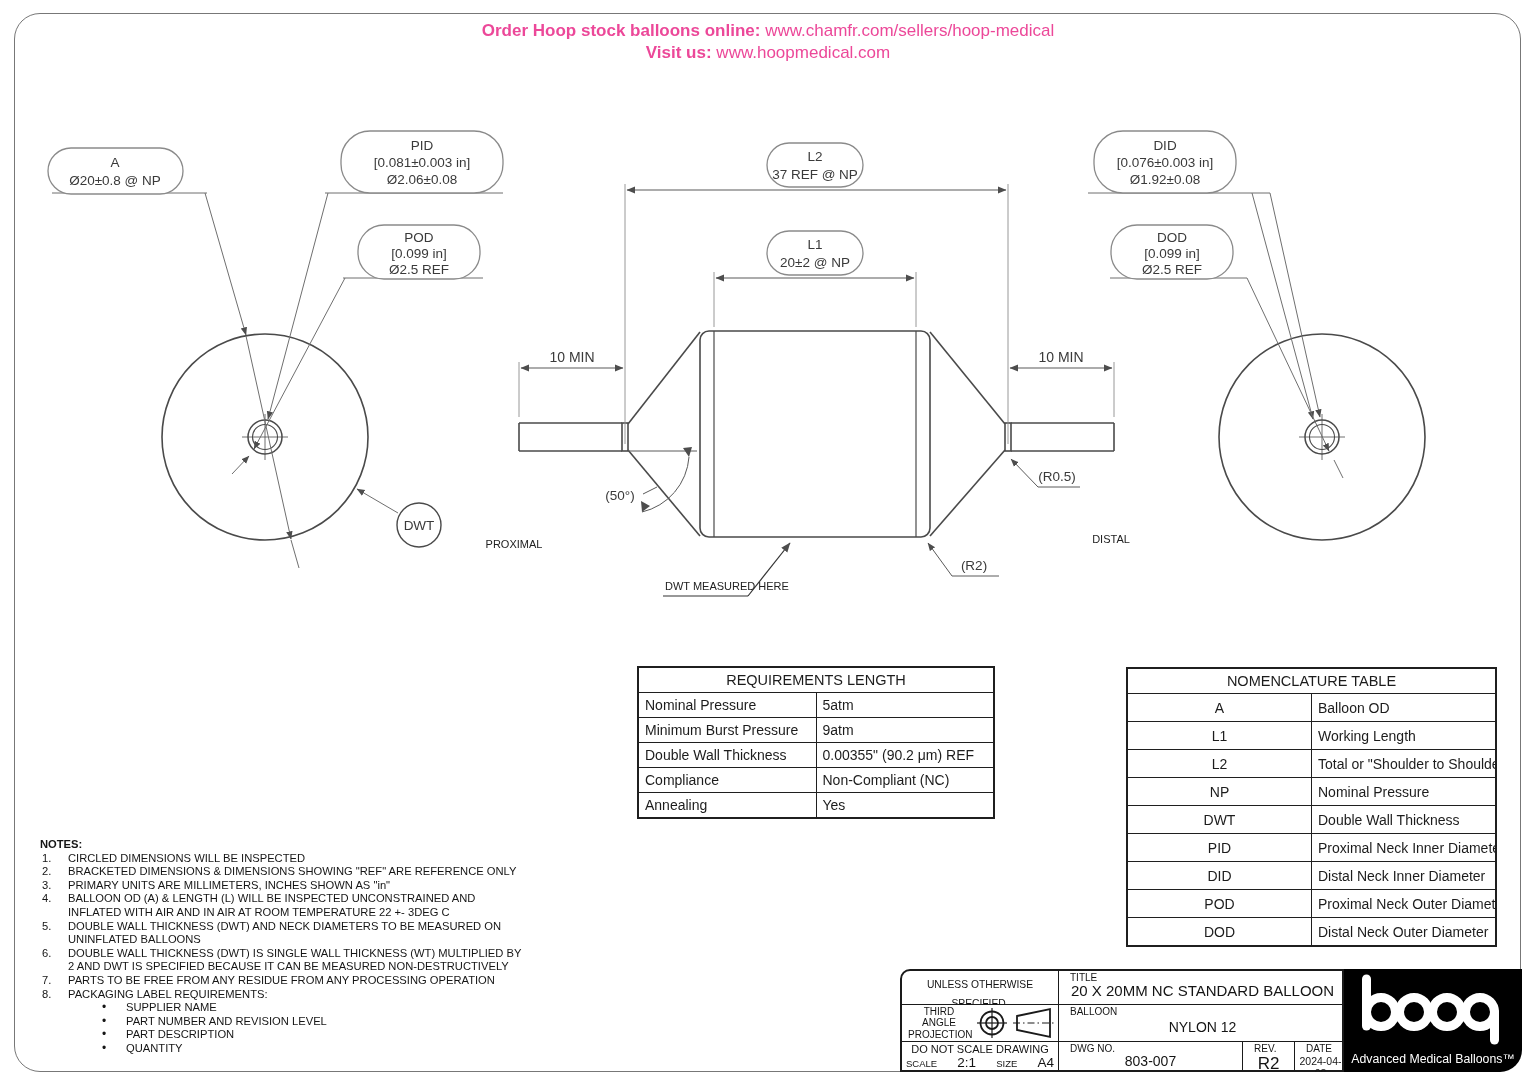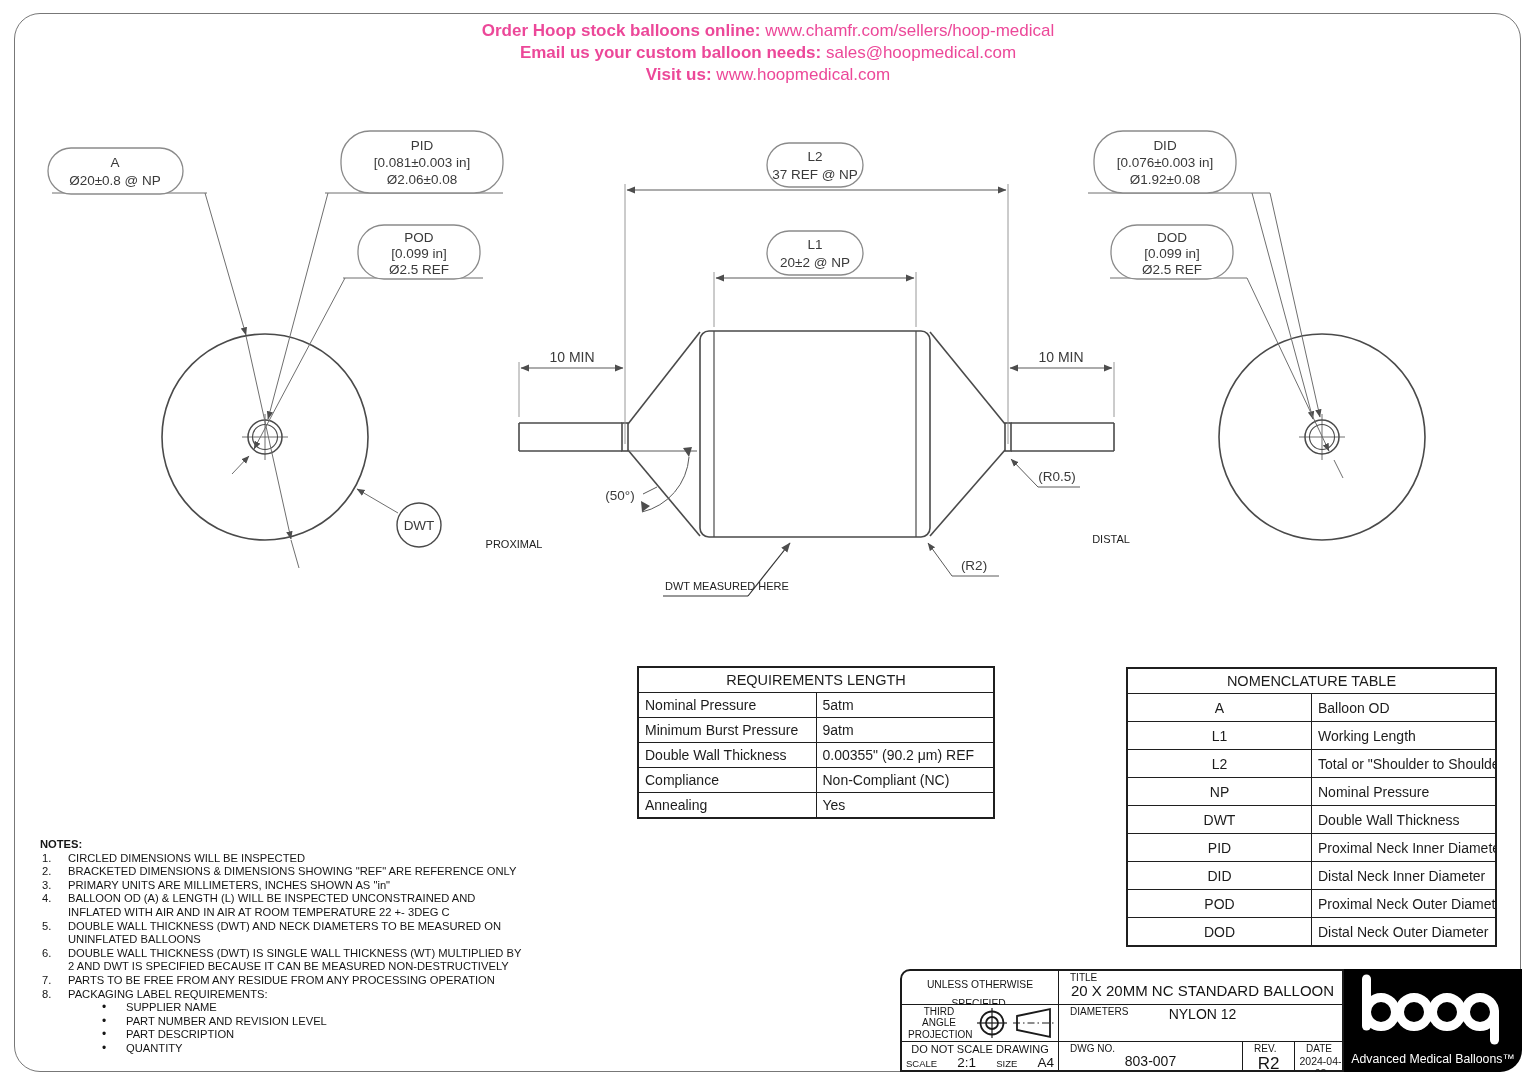--- a/index.html
+++ b/index.html
@@ -47,21 +47,21 @@
   .bB{border-bottom:1.5px solid #1a1a1a;}
   .tb-units{grid-column:1;grid-row:1;font-size:10.3px;line-height:19px;
       text-align:center;padding-top:4px;}
   .tb-title{grid-column:2/5;grid-row:1;position:relative;}
   .tb-lab{position:absolute;left:11px;top:1px;font-size:10px;}
   .tb-val{width:100%;text-align:center;}
   .tb-title .tb-val{margin-top:11px;font-size:15px;}
   .tb-proj{grid-column:1;grid-row:2;display:flex;align-items:center;padding-left:6px;}
   .proj-txt{font-size:10px;line-height:11.5px;text-align:center;width:62px;}
   .tb-material{grid-column:2/5;grid-row:2;position:relative;}
-  .tb-material .tb-val{margin-top:1px;font-size:14px;}
+  .tb-material .tb-val{margin-top:14px;font-size:14px;}
   .tb-scale{grid-column:1;grid-row:3;font-size:11px;text-align:center;padding-top:1px;}
   .scale-line{display:flex;justify-content:space-between;align-items:baseline;padding:0 4px;}
   .scale-line .lab{font-size:9.5px;}
   .scale-line .val{font-size:13.5px;}
   .tb-dwg{grid-column:2;grid-row:3;position:relative;}
   .tb-dwg .tb-val{margin-top:11px;font-size:14px;}
   .tb-rev{grid-column:3;grid-row:3;position:relative;}
   .tb-rev .tb-val{margin-top:12px;font-size:17px;}
   .tb-date{grid-column:4;grid-row:3;position:relative;}
   .tb-date .tb-val{margin-top:13px;font-size:10.5px;}
@@ -71,21 +71,20 @@
   .logo .tagline{position:absolute;left:0;bottom:6px;width:100%;text-align:center;
       color:#fff;font-size:12.3px;}
 </style>
 </head>
 <body>
 
 <div class="page-border"></div>
 
 <div class="hdr">
   <div><b>Order Hoop stock balloons online:</b><span> www.chamfr.com/sellers/hoop-medical</span></div>
-  <div><b>Email us your custom balloon needs:</b><span> sales@hoopmedical.com</span></div>
   <div><b>Visit us:</b><span> www.hoopmedical.com</span></div>
 </div>
 
 <svg class="draw" width="1536" height="1086" viewBox="0 0 1536 1086">
   <defs>
     <marker id="arr" viewBox="0 0 10 10" refX="9" refY="5" markerWidth="8.5" markerHeight="8.5" orient="auto-start-reverse">
       <path d="M0,1.2 L9.5,5 L0,8.8 z" fill="#4d4d4d"></path>
     </marker>
   </defs>
 
@@ -375,21 +374,21 @@
         <circle cx="22" cy="17" r="11.5"></circle>
         <circle cx="22" cy="17" r="6"></circle>
         <line x1="7" y1="17" x2="37" y2="17" stroke-width="1.2"></line>
         <line x1="22" y1="2" x2="22" y2="32" stroke-width="1.2"></line>
         <polygon points="47,10 80,3 80,31 47,24"></polygon>
         <line x1="43" y1="17" x2="85" y2="17" stroke-width="1.2" stroke-dasharray="7 3 1.5 3"></line>
       </g>
     </svg>
   </div>
   <div class="tb-material bB">
-    <span class="tb-lab">DIAMETERS</span>
+    <span class="tb-lab">BALLOON</span>
     <div class="tb-val">NYLON 12</div>
   </div>
   <div class="tb-scale bR">
     <div>DO NOT SCALE DRAWING</div>
     <div class="scale-line">
       <span class="lab">SCALE</span>
       <span class="val">2:1</span>
       <span class="lab">SIZE</span>
       <span class="val">A4</span>
     </div>

